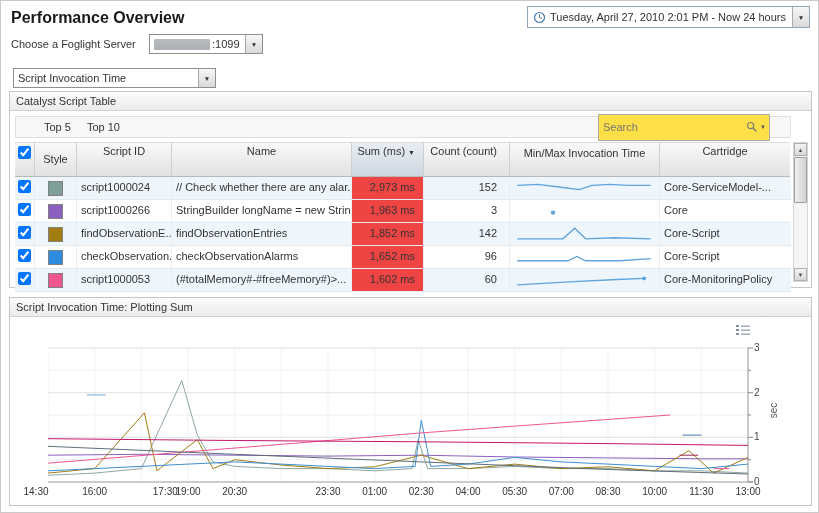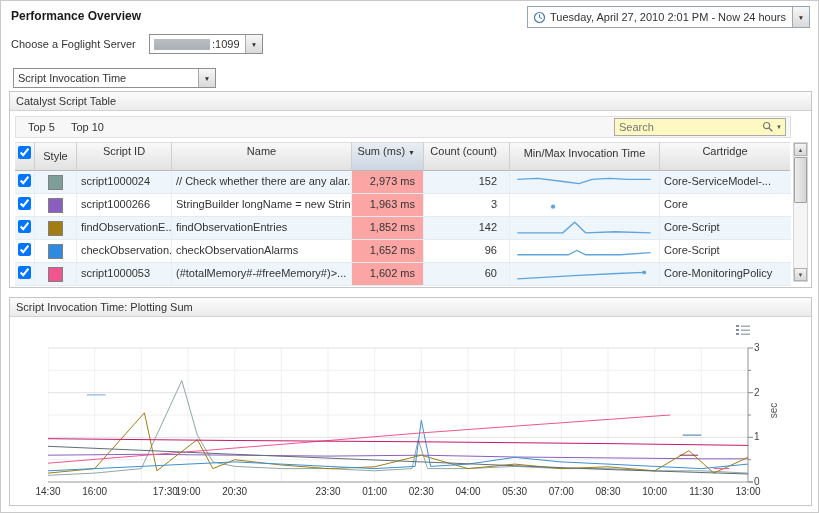--- a/index.html
+++ b/index.html
@@ -1,19 +1,19 @@
 <!DOCTYPE html>
 <html><head>
 <meta charset="utf-8">
 <style>
   html,body{margin:0;padding:0;background:#fff;}
   .page{position:relative;width:819px;height:513px;box-sizing:border-box;border:1px solid #c9c9c9;
         background:#fff;font-family:"Liberation Sans",sans-serif;font-size:11px;color:#333;overflow:hidden;}
 
-  .page-title{position:absolute;left:10px;top:8px;font-size:12px;font-weight:bold;color:#1a1a1a;}
+  .page-title{position:absolute;left:10px;top:8px;font-size:16px;font-weight:bold;color:#1a1a1a;}
 
   
   .time-range{position:absolute;right:8px;top:5px;height:20px;display:flex;align-items:center;
               border:1px solid #93a5b8;background:#fff;padding-left:5px;white-space:nowrap;}
   .time-range .tr-label{margin:0 6px 0 4px;}
   .combo-arrow{width:16px;align-self:stretch;margin-left:auto;background:linear-gradient(#f7f7f7,#d9d9d9);
                border-left:1px solid #a8a8a8;display:flex;align-items:center;justify-content:center;
                font-size:6.5px;color:#333;cursor:pointer;}
 
   
@@ -28,47 +28,47 @@
   
   .panel{position:absolute;left:8px;width:803px;box-sizing:border-box;border:1px solid #c6c6c6;background:#fff;}
   .panel-table{top:90px;height:197px;}
   .panel-chart{top:296px;height:209px;}
   .panel-header{height:18px;line-height:18px;padding:0 6px;background:linear-gradient(#fcfcfc,#ebebeb);
                 border-bottom:1px solid #d2d2d2;color:#333;}
   .panel-body{position:absolute;left:0;right:0;top:19px;bottom:0;}
 
   
   .toolbar{position:absolute;left:5px;right:20px;top:5px;height:22px;display:flex;align-items:center;
-           background:#f7f7f7;border:1px solid #e0e0e0;box-sizing:border-box;padding:0 4px;}
+           background:#f7f7f7;border:1px solid #e0e0e0;box-sizing:border-box;padding:0 20px;}
   .toolbtn{padding:2px 8px;color:#333;cursor:pointer;}
-  .searchbox{margin-left:auto;width:172px;height:18px;box-sizing:border-box;border:1px solid #aaa;
-             background:#fef9c3;display:flex;align-items:center;padding-right:3px;}
+  .searchbox{margin-left:auto;width:172px;height:27px;box-sizing:border-box;border:1px solid #aaa;
+             background:#fde047;display:flex;align-items:center;padding-right:3px;}
   .searchbox input{flex:1;min-width:0;border:none;outline:none;font:11px "Liberation Sans",sans-serif;
                    padding:0 4px;color:#333;background:transparent;}
   .search-caret{font-size:6px;color:#555;margin-left:2px;cursor:pointer;}
 
   
   .grid-table{position:absolute;left:5px;right:20px;top:31px;}
-  .thead{display:flex;height:29px;}
+  .thead{display:flex;height:35px;}
   .th{box-sizing:border-box;background:linear-gradient(#f9f9f9,#e2e2e2);border-right:1px solid #cfcfcf;
       border-top:1px solid #dcdcdc;border-bottom:1px solid #b9b9b9;text-align:center;line-height:17px;
       overflow:hidden;white-space:nowrap;cursor:pointer;}
   .th.sorted{background:linear-gradient(#e9eef4,#ccd6e1);}
   .sort-ind{font-size:7px;color:#333;margin-left:3px;}
   .trow{display:flex;height:22px;border-bottom:1px solid #e2eaf2;background:#fff;}
   .tbody .trow:nth-child(odd){background:#eef5fb;}
   .td{box-sizing:border-box;padding:0 4px;line-height:21px;border-right:1px solid #e9eef3;
       overflow:hidden;white-space:nowrap;}
   .c-chk{width:20px;text-align:center;padding:0;}
   .c-chk input{margin:3px 0 0 0;}
   .c-style{width:42px;display:flex;align-items:center;justify-content:center;padding:0;}
   .swatch{width:13px;height:13px;border:1px solid #808080;display:inline-block;}
   .c-id{width:95px;}
   .c-name{width:180px;}
-  .c-sum{width:72px;text-align:right;background:#fca5a5;padding-right:8px;}
+  .c-sum{width:72px;text-align:right;background:#ef4444;padding-right:8px;}
   .c-count{width:86px;text-align:right;padding-right:12px;}
   .c-minmax{width:150px;padding:2px 4px;}
   .c-cart{width:130px;border-right:none;}
   .spark{width:100%;height:17px;display:block;}
 
   
   .vscroll{position:absolute;right:3px;top:31px;bottom:5px;width:15px;background:#f5f5f5;
            border:1px solid #d5d5d5;box-sizing:border-box;}
   .scroll-btn{position:absolute;left:0;right:0;height:13px;background:linear-gradient(#f4f4f4,#d8d8d8);
               border:1px solid #b0b0b0;box-sizing:border-box;display:flex;align-items:center;
@@ -297,21 +297,21 @@
           <polyline fill="none" stroke="#3E8FD0" stroke-width="1" points="0.0,123.8 46.7,121.6 93.3,119.4 140.0,117.1 186.7,114.9 233.3,117.1 280.0,119.4 326.7,121.6 367.1,119.4 373.3,73.4 382.7,119.4 420.0,117.1 466.7,110.4 513.3,114.9 560.0,117.1 606.7,119.4 653.3,121.6 700.0,117.1"></polyline>
           <polyline fill="none" stroke="#F0558F" stroke-width="1" points="0.0,116.2 124.4,106.0 248.9,96.1 373.3,85.9 497.8,76.9 622.2,68.0"></polyline>
           <polyline fill="none" stroke="#C2186B" stroke-width="1" points="0.0,91.7 186.7,93.5 373.3,94.8 560.0,96.6 700.0,98.4"></polyline>
           <polyline fill="none" stroke="#5F6E78" stroke-width="1" points="0.0,99.3 186.7,107.3 373.3,114.9 560.0,122.5 700.0,127.0"></polyline>
           <polyline fill="none" stroke="#6FA8DC" stroke-width="1" points="38.9,47.9 57.6,47.9"></polyline>
           <polyline fill="none" stroke="#3E78A8" stroke-width="1" points="634.7,88.1 653.3,88.1"></polyline>
           <polyline fill="none" stroke="#8E2C50" stroke-width="1" points="631.6,108.2 650.2,108.2"></polyline>
           <polyline fill="none" stroke="#F0558F" stroke-width="1" points="665.8,121.6 681.3,121.6"></polyline>
         </svg>
       <div id="x-labels">
-          <div class="x-label" style="left: 20px;">14:30</div>
+          <div class="x-label" style="left: 8px;">14:30</div>
           <div class="x-label" style="left: 66.6667px;">16:00</div>
           <div class="x-label" style="left: 113.333px; margin-left: 24px;">17:30</div>
           <div class="x-label" style="left: 160px;">19:00</div>
           <div class="x-label" style="left: 206.667px;">20:30</div>
           <div class="x-label" style="left: 253.333px; margin-top: 40px;">22:00</div>
           <div class="x-label" style="left: 300px;">23:30</div>
           <div class="x-label" style="left: 346.667px;">01:00</div>
           <div class="x-label" style="left: 393.333px;">02:30</div>
           <div class="x-label" style="left: 440px;">04:00</div>
           <div class="x-label" style="left: 486.667px;">05:30</div>

